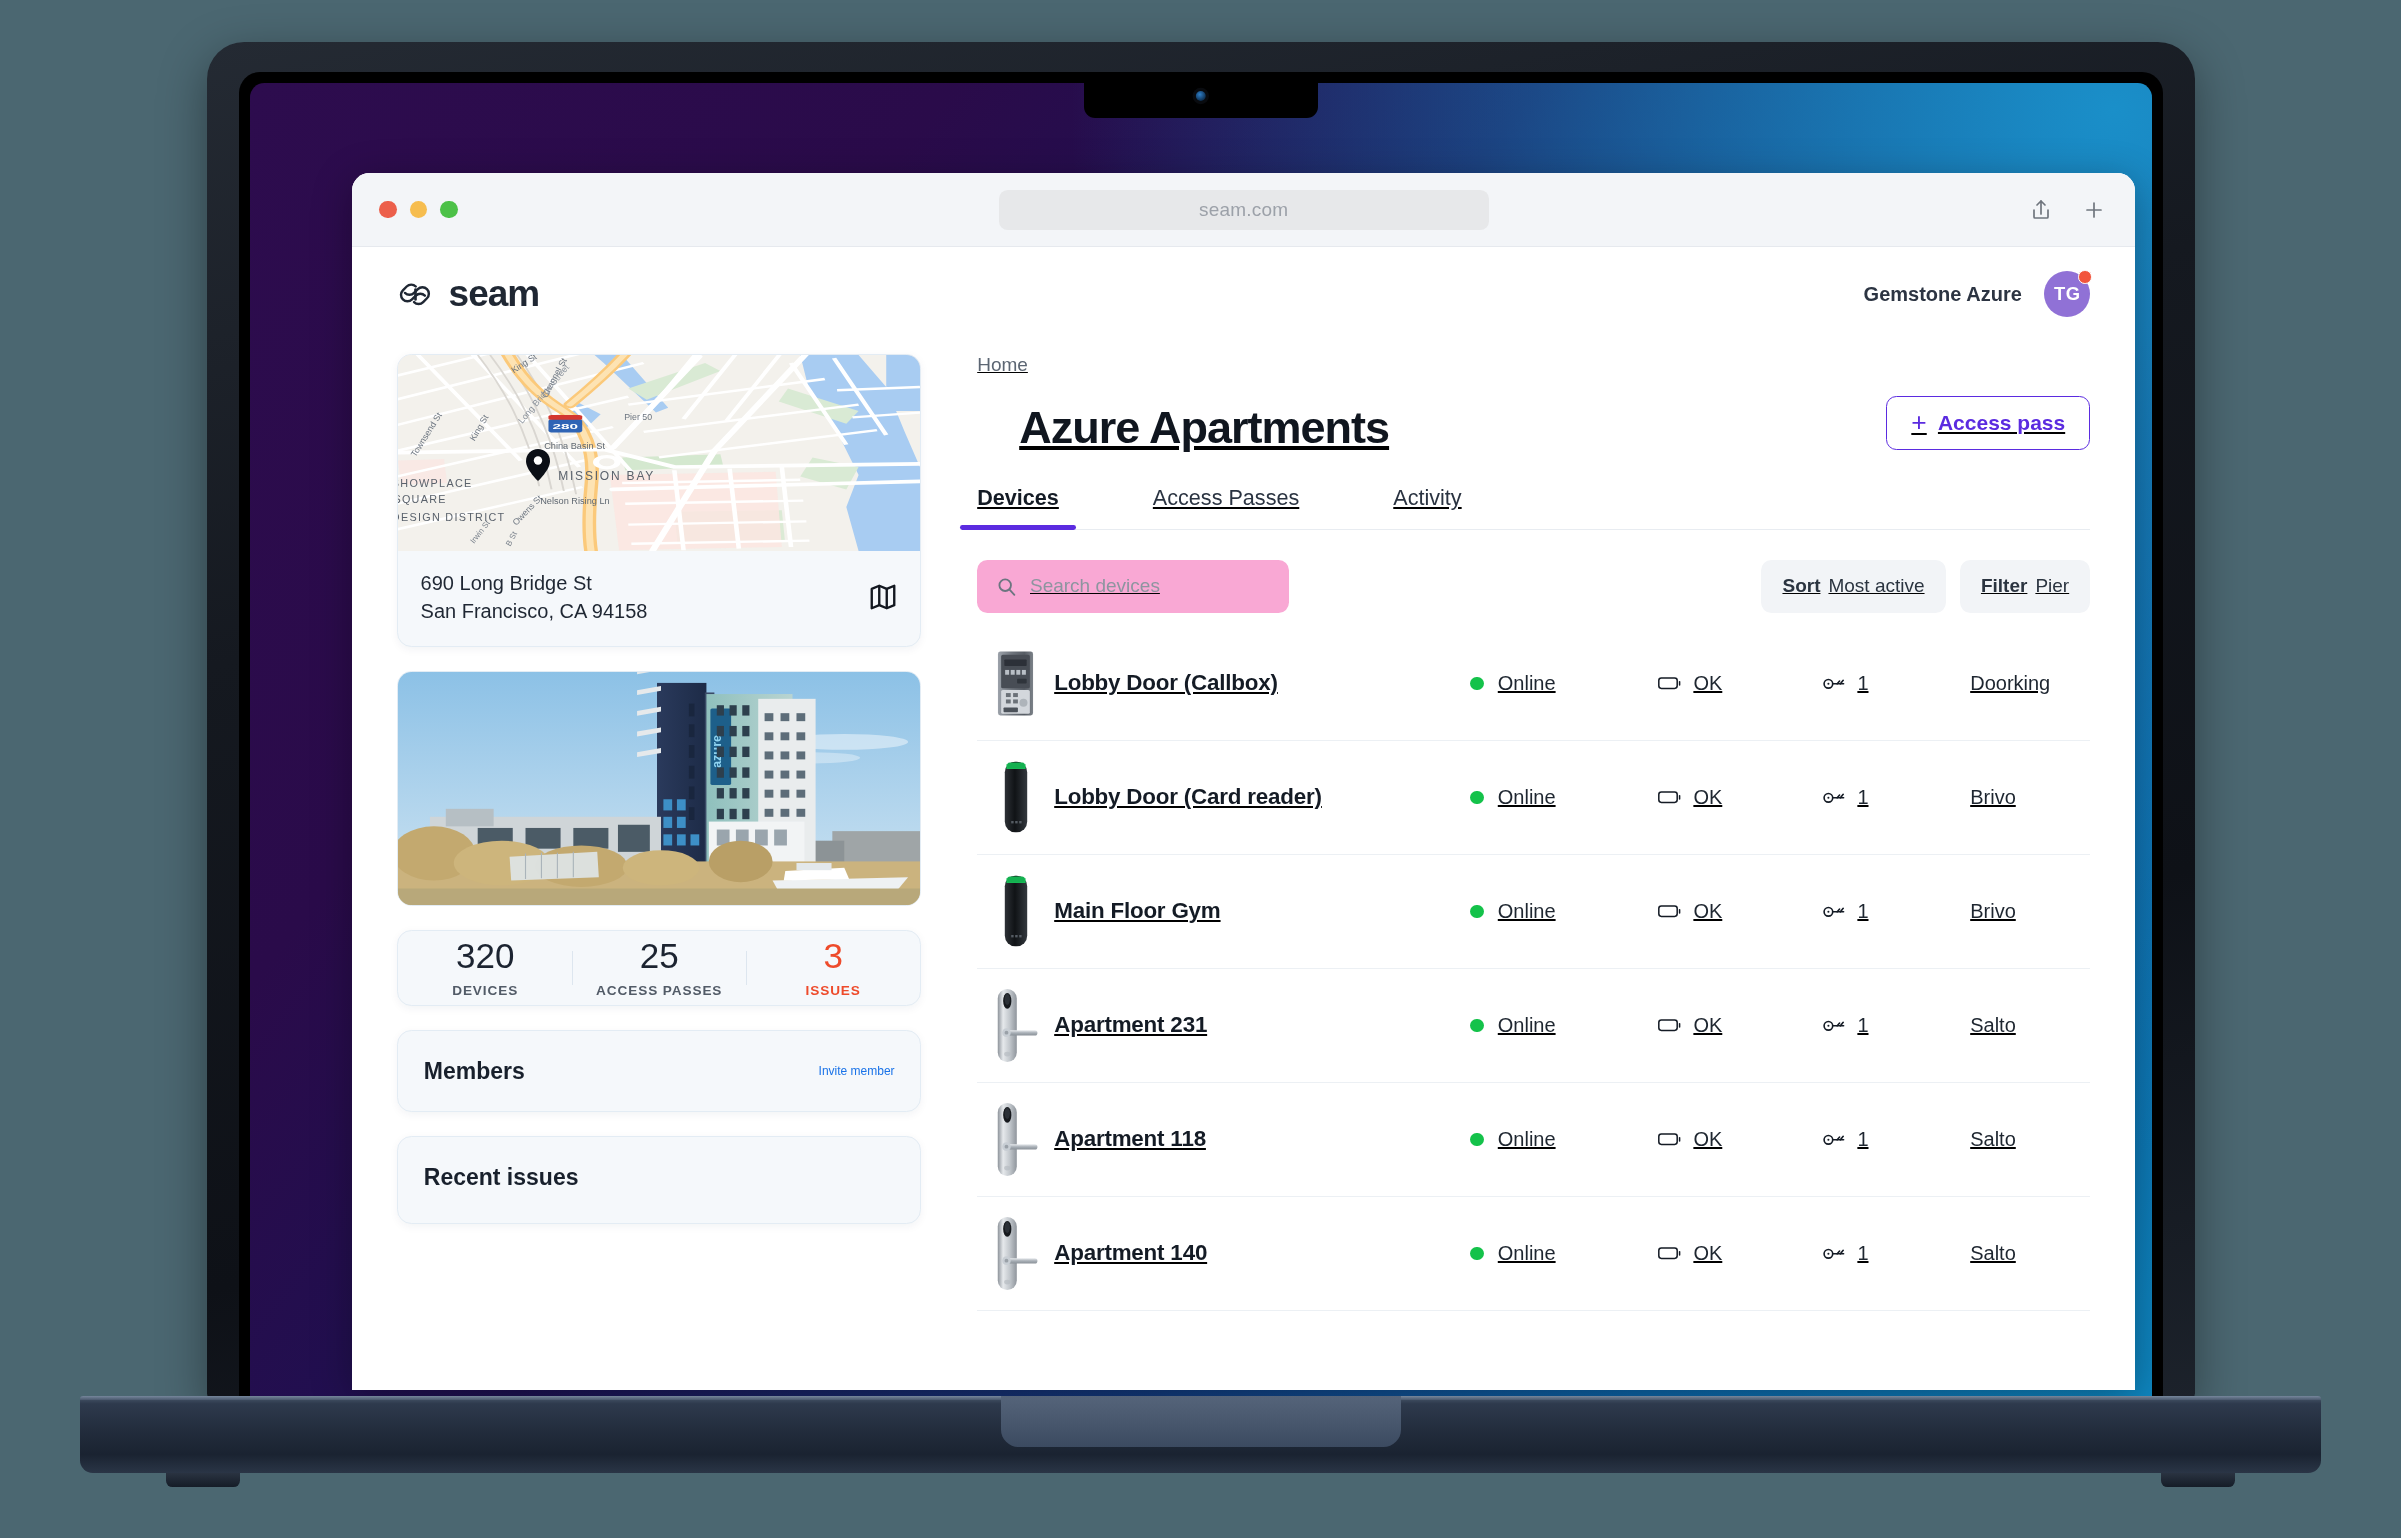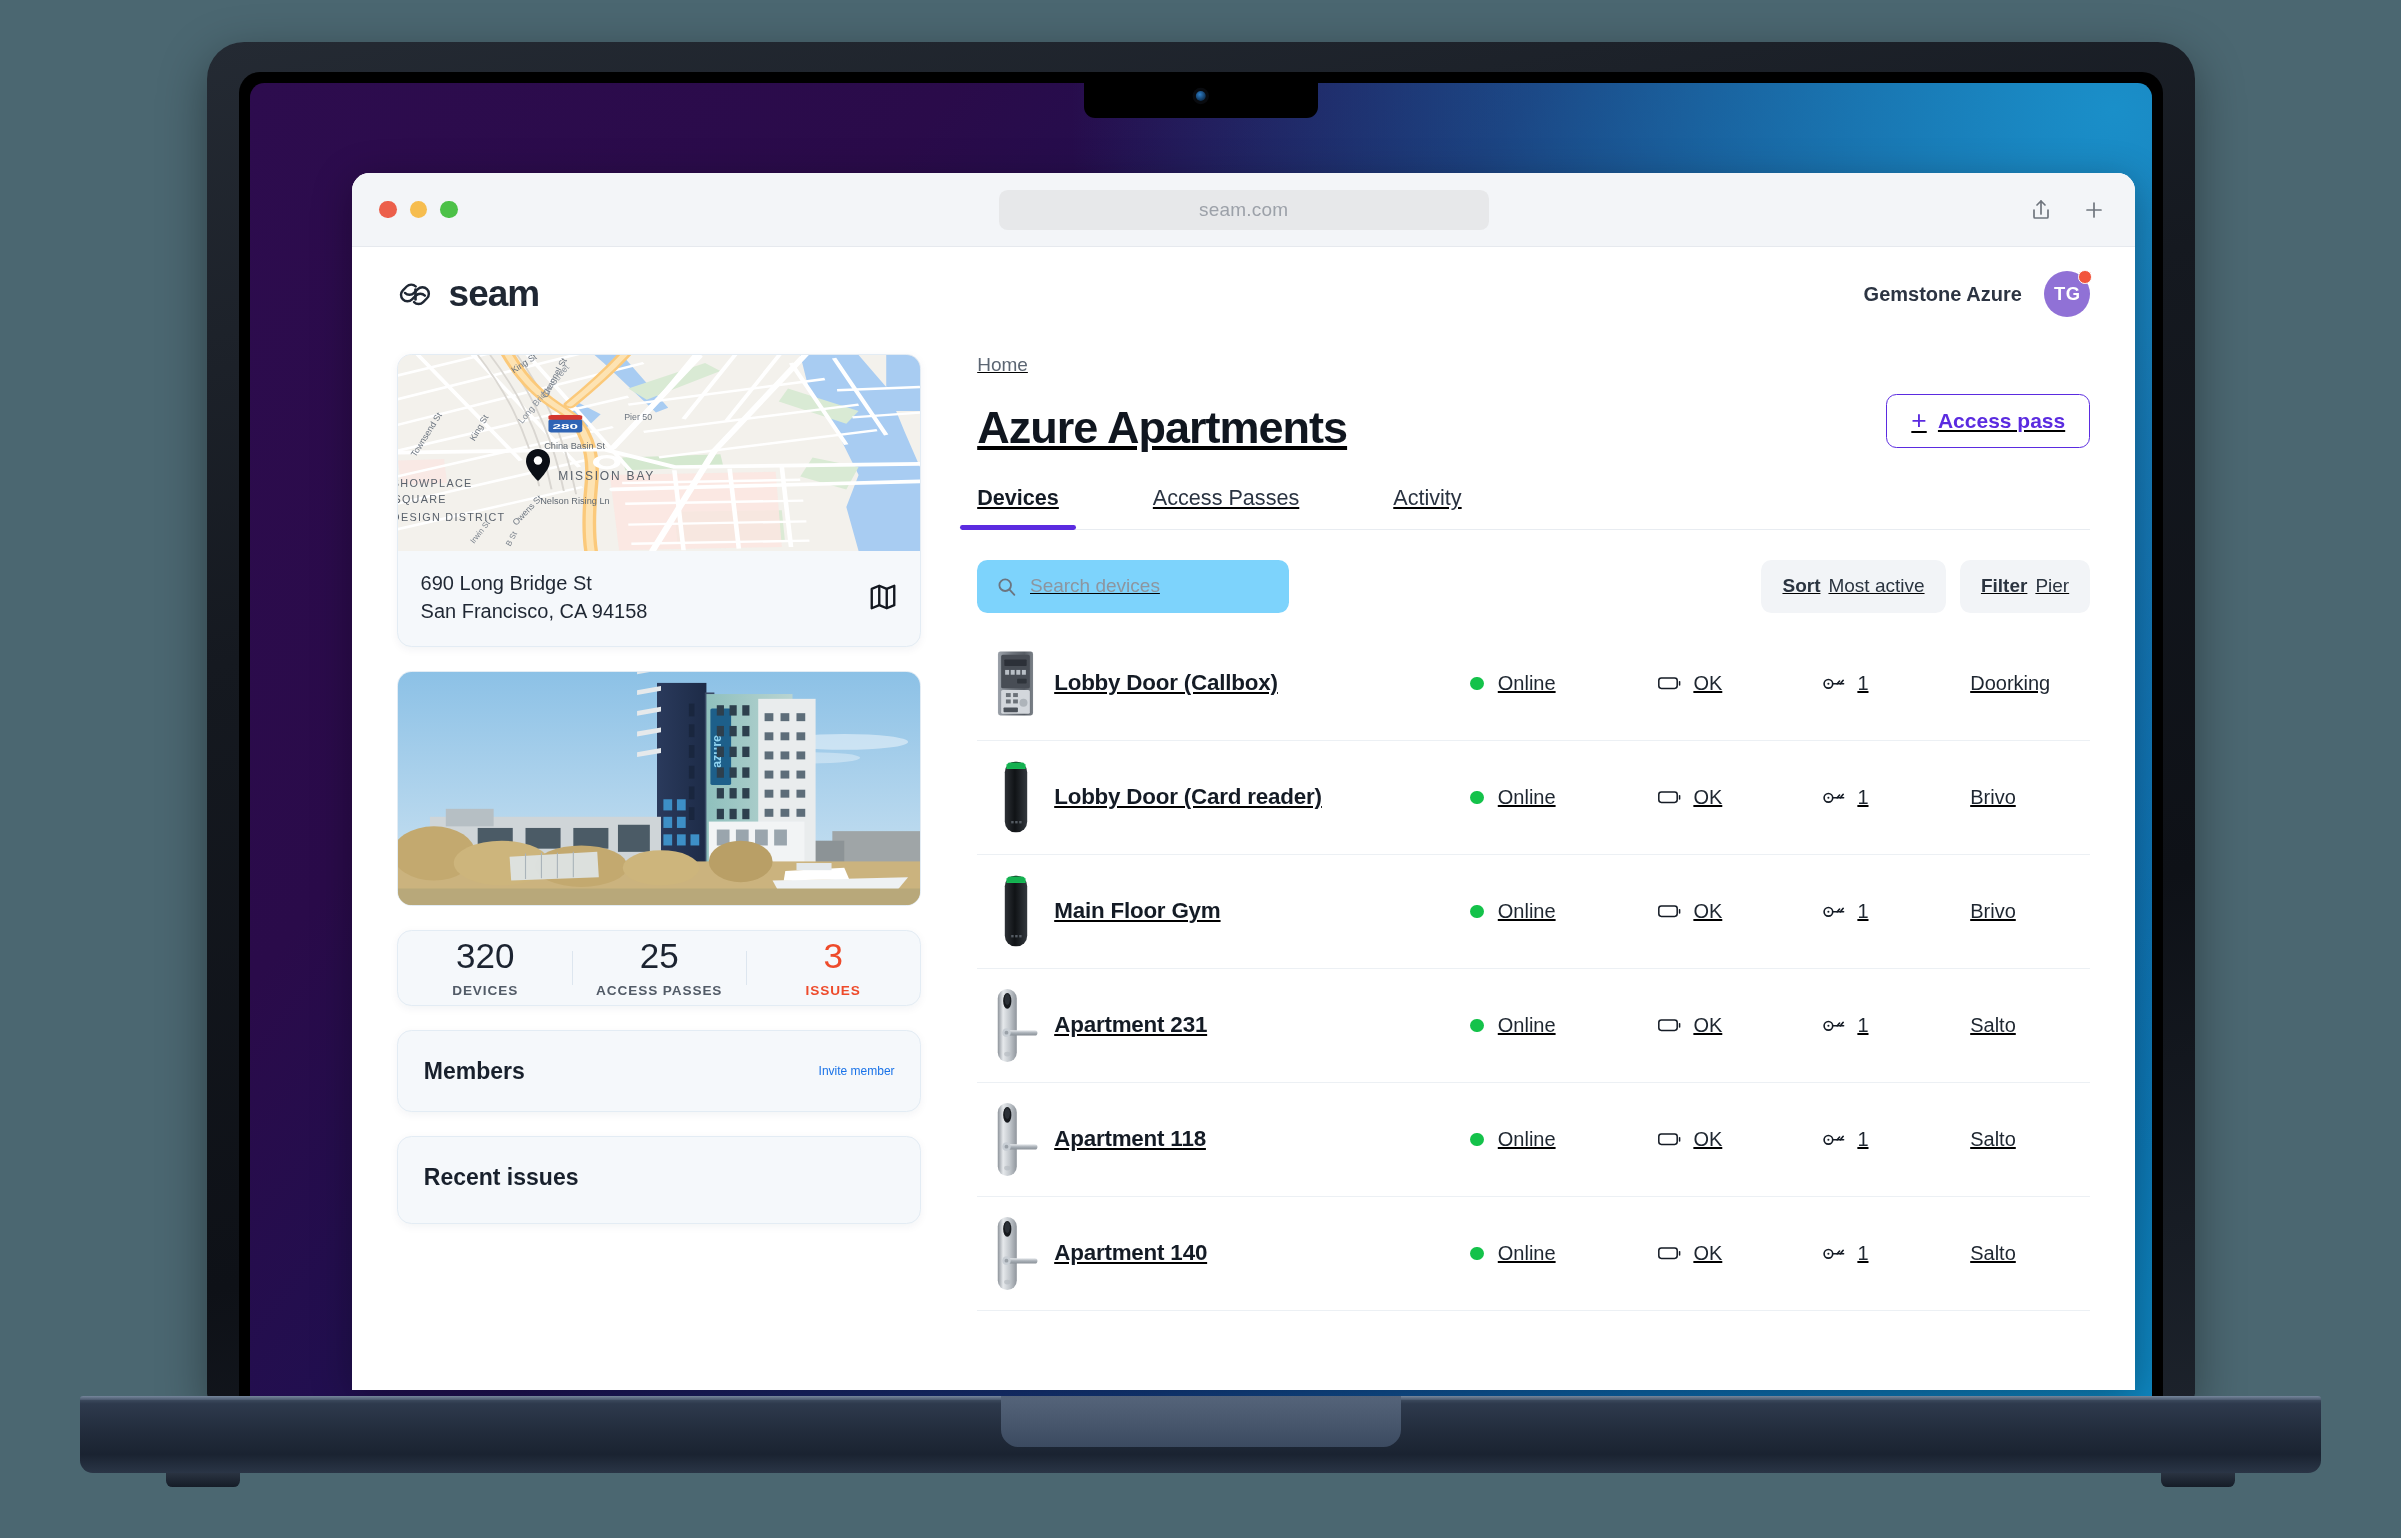--- a/index.html
+++ b/index.html
@@ -167,21 +167,21 @@
   .panel-title { font-size: 23px; font-weight: 700; color: #18202c; }
   .panel-link { font-size: 12px; color: #1a73e8; cursor: pointer; }
 
   .issues-card { min-height: 88px; }
 
   
   .right-col { flex: 1 1 auto; padding: 12.8px 0 0 56px; display: flex; flex-direction: column; min-width: 0; text-decoration: underline; }
 
   .crumb { font-size: 19px; color: #5c6673; margin-bottom: 29px; }
 
-  .title-row { display: flex; align-items: center; justify-content: space-between; }
+  .title-row { display: flex; align-items: flex-end; justify-content: space-between; margin-left: 42px; }
   .page-title { font-size: 45px; font-weight: 700; color: #10161f; letter-spacing: -1px; line-height: 1; }
 
   .btn-primary {
     display: inline-flex; align-items: center; gap: 11.2px;
     border: 1.6px solid #5b2be0; color: #5b2be0; background: #fff;
     border-radius: 10.4px; padding: 0 24px; height: 54px;
     font-size: 21px; font-weight: 600; cursor: pointer; white-space: nowrap;
     margin-top: -12.8px;
   }
   .btn-plus { font-size: 26.4px; font-weight: 400; line-height: 1; margin-top: -2.4px; }
@@ -195,21 +195,21 @@
     margin-right: 94px; cursor: pointer; position: relative; font-weight: 400;
   }
   .tab.active { font-weight: 700; color: #141b25; }
   .tab.active::after {
     content: ""; position: absolute; left: -17.6px; right: -17.6px; bottom: -1.6px;
     height: 4.8px; background: #5b2be0; border-radius: 2.4px;
   }
 
   .toolbar { display: flex; align-items: center; justify-content: space-between; margin-top: 30px; }
   .search {
-    width: 312px; height: 53px; background: #7dd3fc; border-radius: 10.4px;
+    width: 312px; height: 53px; background: #f9a8d4; border-radius: 10.4px;
     display: flex; align-items: center; gap: 12.8px; padding: 0 19px;
   }
   .search-icon { width: 21px; height: 21px; color: #6c7580; flex: 0 0 21px; }
   .search-icon svg { width: 100%; height: 100%; display: block; }
   .search input {
     border: 0; background: transparent; outline: none;
     font-family: "Liberation Sans", sans-serif; font-size: 19px; color: #2b3440; width: 100%;
   }
   .search input::placeholder { color: #8d959f; }
 

